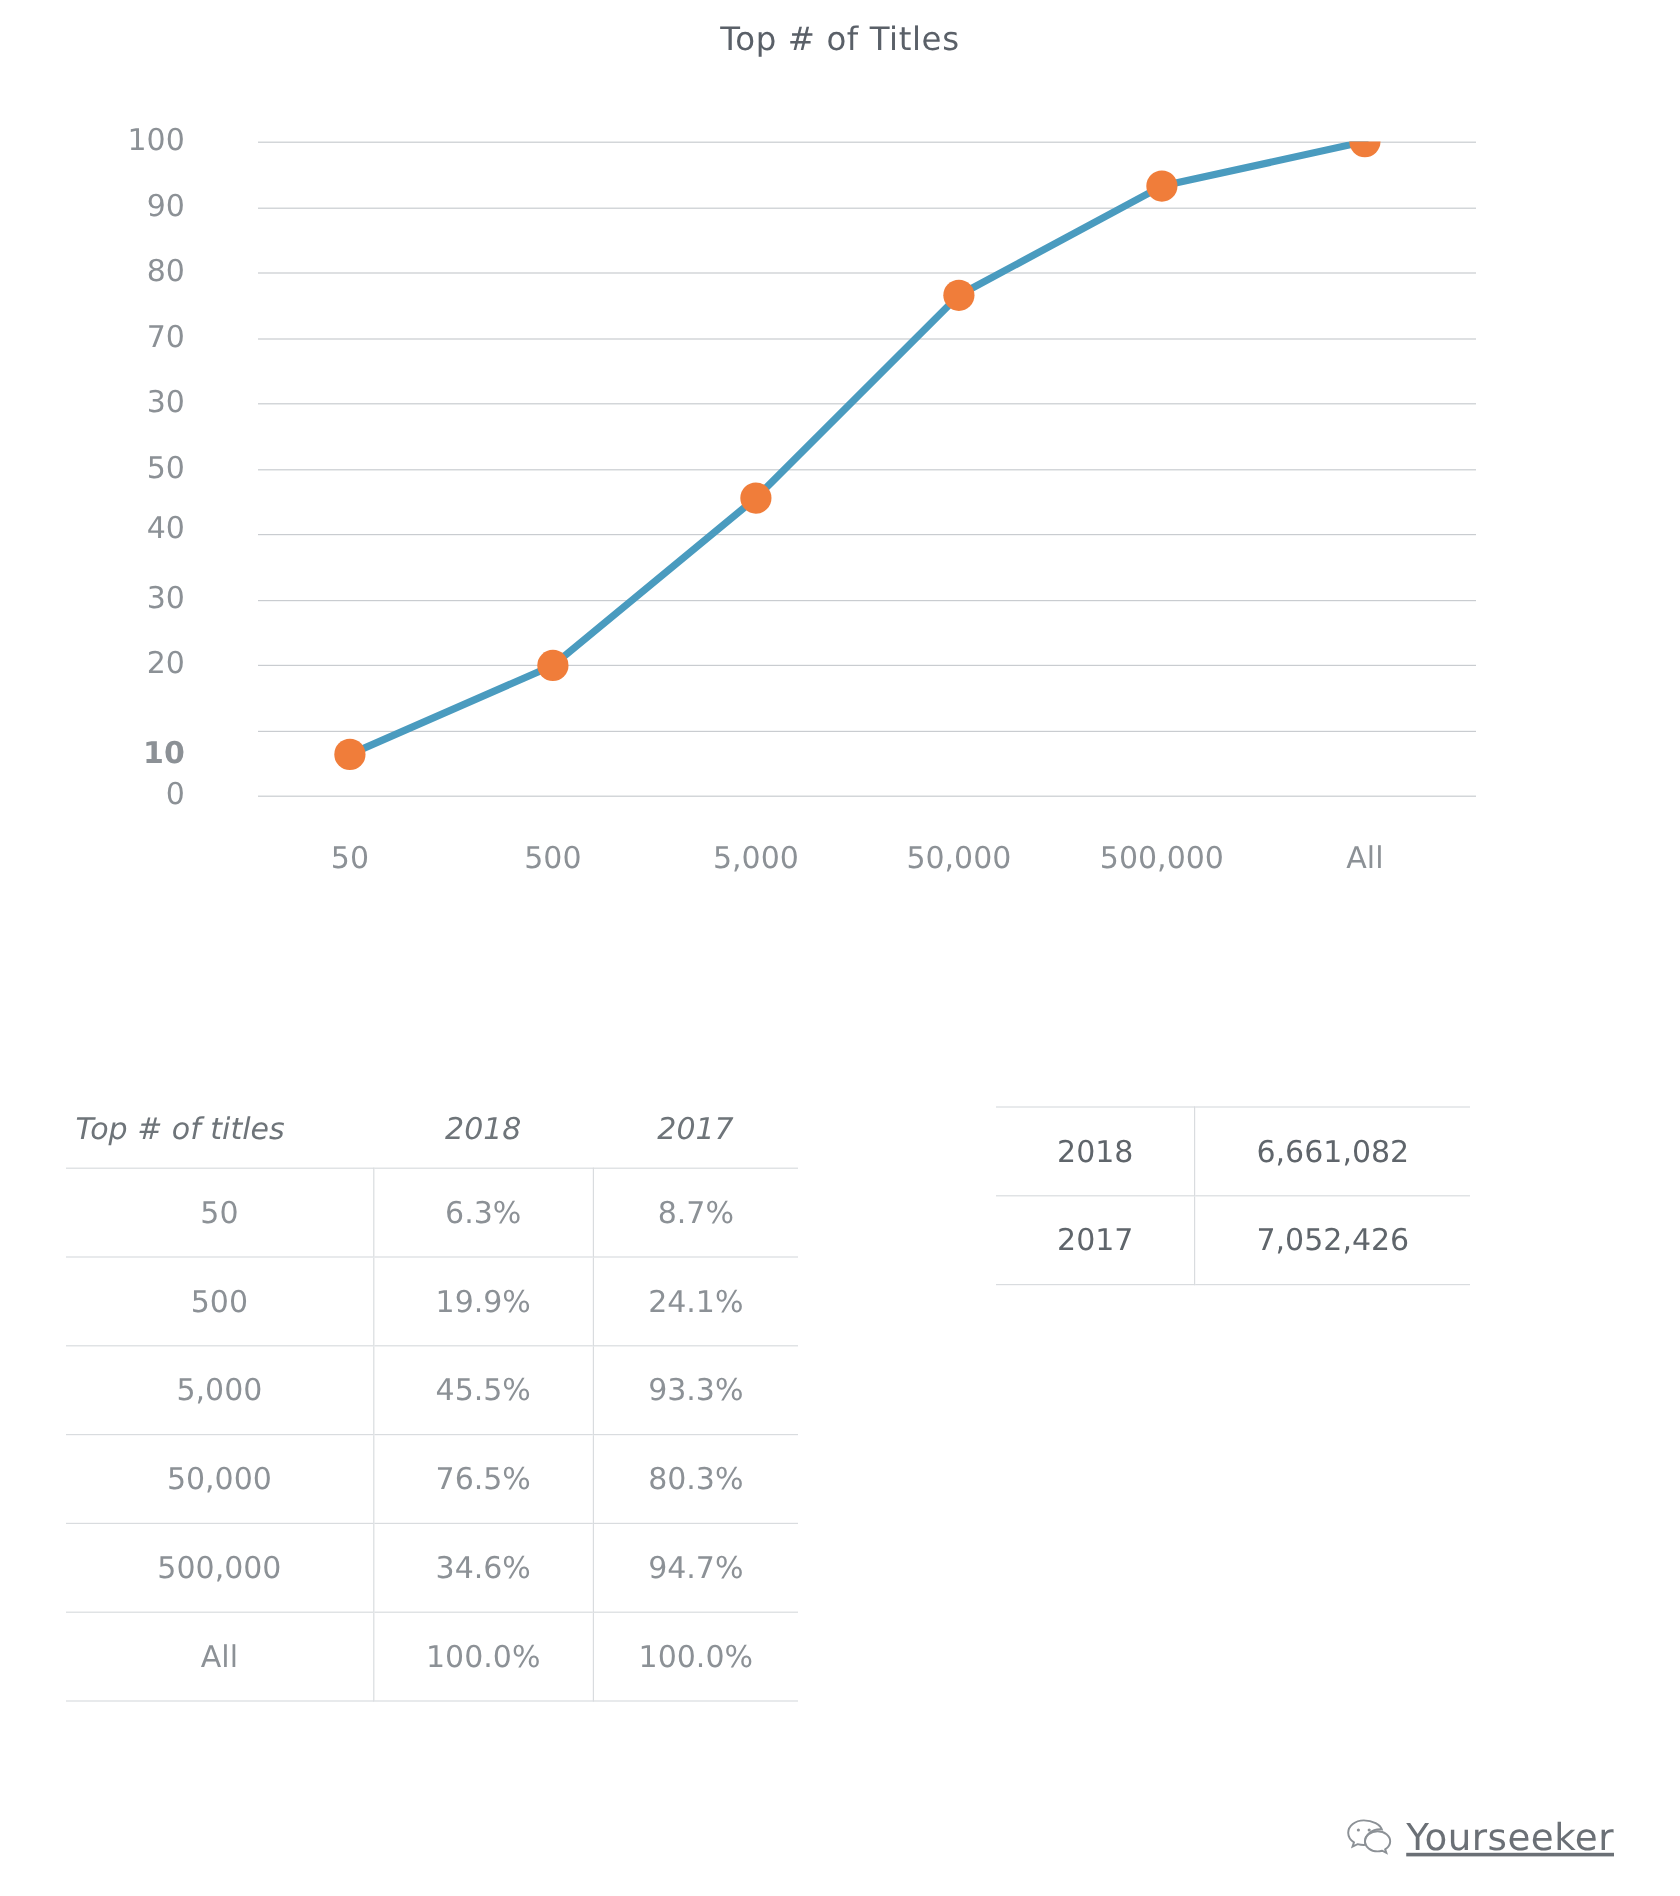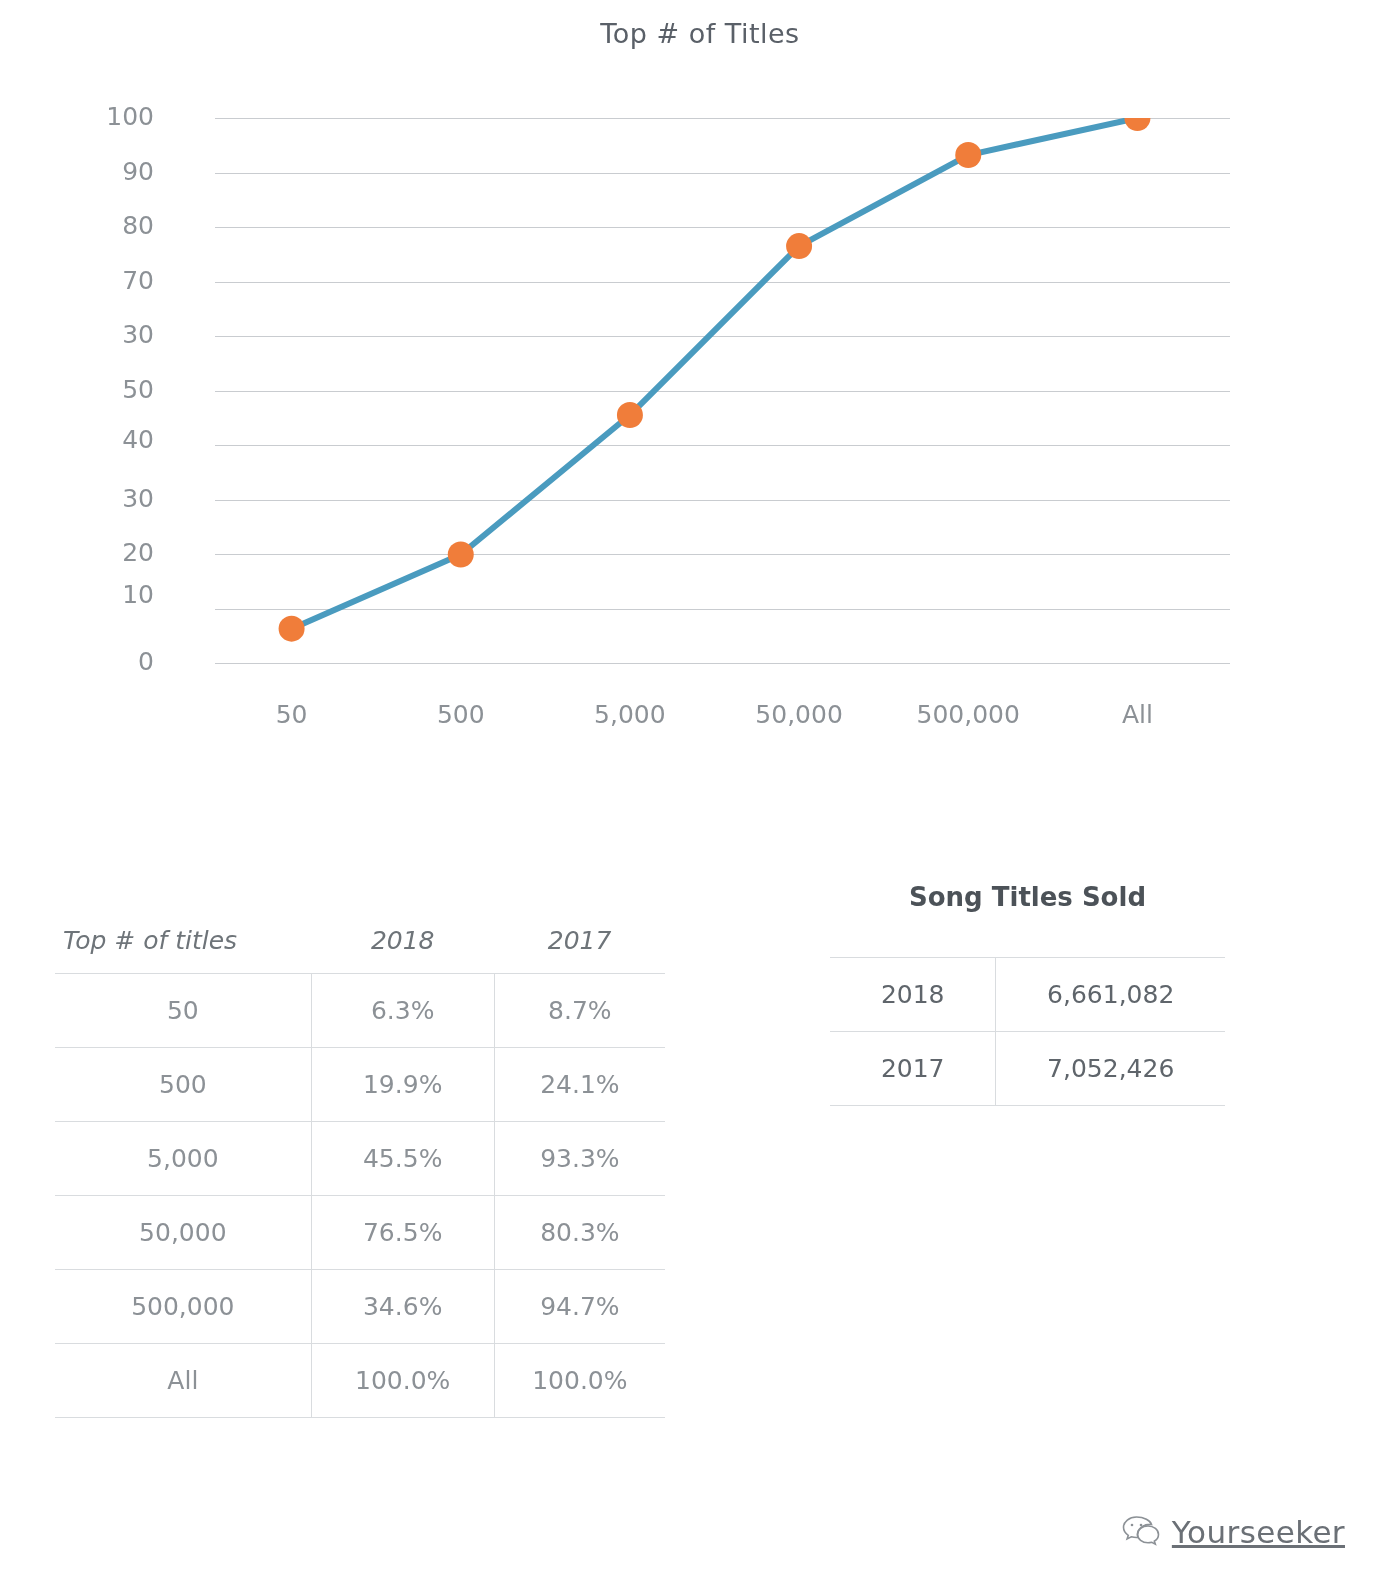--- a/index.html
+++ b/index.html
@@ -209,21 +209,21 @@
     <g id="series-markers">
         <circle cx="76.58333333333333" cy="510.665" r="13" fill="#f07d3a"></circle>
         <circle cx="245.75" cy="436.545" r="13" fill="#f07d3a"></circle>
         <circle cx="414.91666666666663" cy="297.025" r="13" fill="#f07d3a"></circle>
         <circle cx="584.0833333333333" cy="128.075" r="13" fill="#f07d3a"></circle>
         <circle cx="753.25" cy="37.059999999999945" r="13" fill="#f07d3a"></circle>
         <circle cx="922.4166666666666" cy="0" r="13" fill="#f07d3a"></circle>
       </g>
   </svg>
 <div class="ytick" style="top: 663px;">0</div>
-    <div class="ytick" style="top: 596px;">10</div>
+    <div class="ytick" style="top: 629px; font-weight: bold;">10</div>
     <div class="ytick" style="top: 554px;">20</div>
     <div class="ytick" style="top: 499.5px;">30</div>
     <div class="ytick" style="top: 425px; margin-top: 16px;">40</div>
     <div class="ytick" style="top: 390.5px;">50</div>
     <div class="ytick" style="top: 336px;">30</div>
     <div class="ytick" style="top: 281.5px;">70</div>
     <div class="ytick" style="top: 227px;">80</div>
     <div class="ytick" style="top: 172.5px;">90</div>
     <div class="ytick" style="top: 118px;">100</div>
   </div>
@@ -274,21 +274,20 @@
             <td>All</td>
             <td>100.0%</td>
             <td>100.0%</td>
           </tr>
         </tbody>
     </table>
   </div>
 
   <div id="right-table-wrap">
     <div class="tbl-title">
-      <div>Song Titles Sold</div>
     </div>
     <table id="right-table">
       <colgroup>
           <col class="r1">
           <col class="r2">
         </colgroup>
       <tbody id="right-table-body">
           <tr>
             <td>2018</td>
             <td>6,661,082</td>

